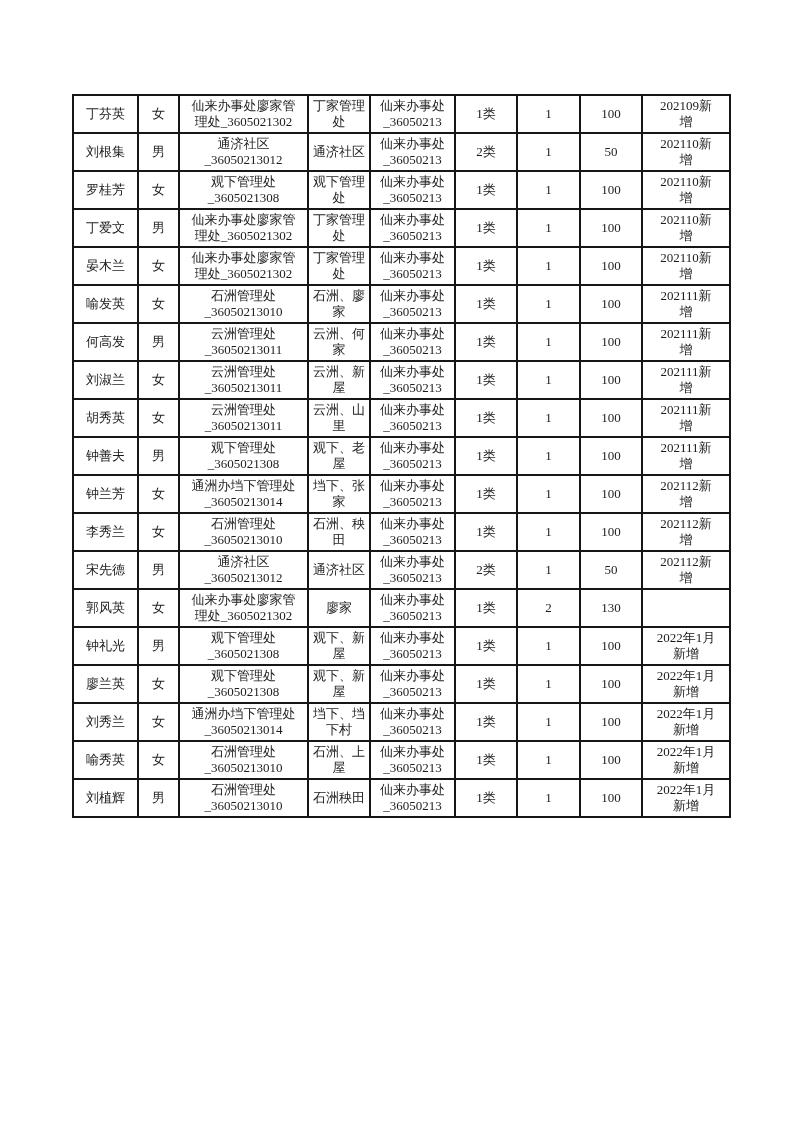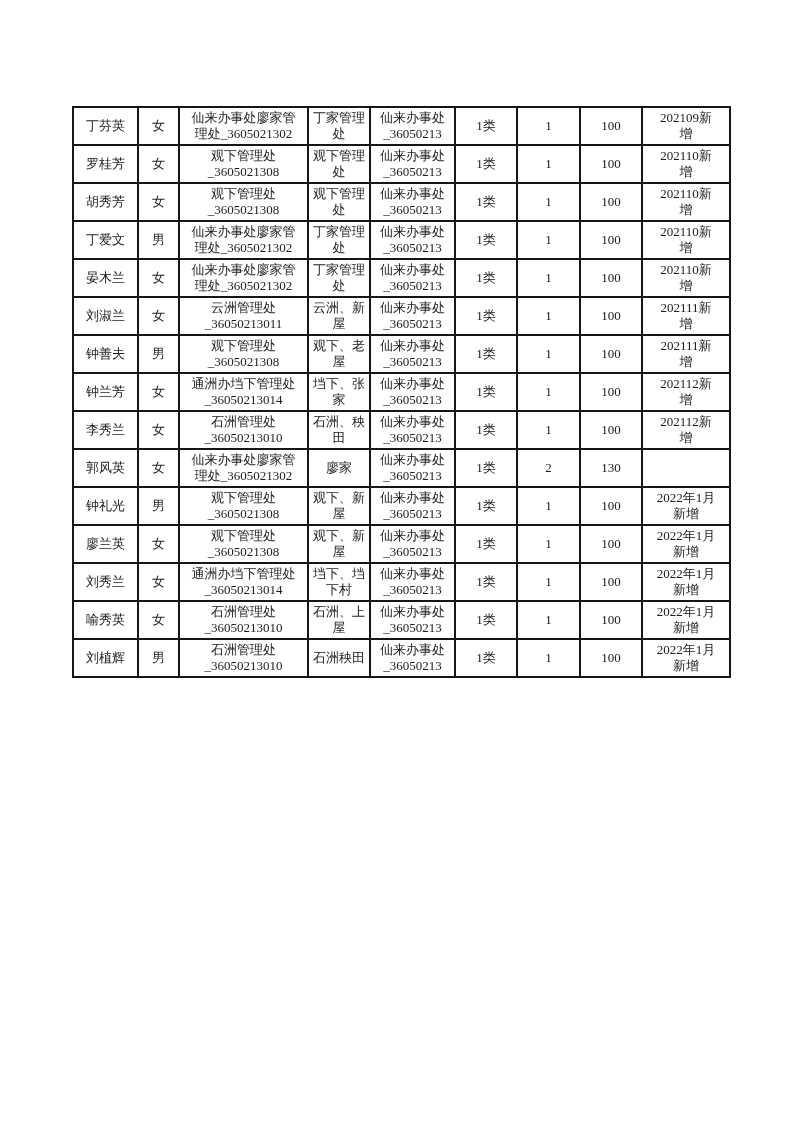--- a/index.html
+++ b/index.html
@@ -11,21 +11,21 @@
     position: relative;
     width: 793px;
     height: 1122px;
     background: var(--page-bg, #ffffff);
     overflow: hidden;
     font-family: "Liberation Serif", "DejaVu Serif", serif;
   }
   table.roster {
     position: absolute;
     left: 72px;
-    top: 106px;
+    top: 94px;
     width: 657px;
     border-collapse: collapse;
     table-layout: fixed;
     border: 2px solid var(--line, #161616);
     font-family: Liberation Serif, serif;
   }
   table.roster td {
     border: 2px solid var(--line, #161616);
     height: 34px;
     text-align: center;
@@ -74,50 +74,49 @@
 处</td>
           <td>仙来办事处
 _36050213</td>
           <td>1类</td>
           <td>1</td>
           <td>100</td>
           <td>202109新
 增</td>
         </tr>
         <tr>
+          <td>刘根集</td>
+          <td>男</td>
+          <td>通济社区
+_36050213012</td>
+          <td>通济社区</td>
+          <td>仙来办事处
+_36050213</td>
+          <td>2类</td>
+          <td>1</td>
+          <td>50</td>
+          <td>202110新
+增</td>
+        </tr>
+        <tr>
           <td>罗桂芳</td>
           <td>女</td>
           <td>观下管理处
 _3605021308</td>
           <td>观下管理
 处</td>
           <td>仙来办事处
 _36050213</td>
           <td>1类</td>
           <td>1</td>
           <td>100</td>
           <td>202110新
 增</td>
         </tr>
         <tr>
-          <td>胡秀芳</td>
-          <td>女</td>
-          <td>观下管理处
-_3605021308</td>
-          <td>观下管理
-处</td>
-          <td>仙来办事处
-_36050213</td>
-          <td>1类</td>
-          <td>1</td>
-          <td>100</td>
-          <td>202110新
-增</td>
-        </tr>
-        <tr>
           <td>丁爱文</td>
           <td>男</td>
           <td>仙来办事处廖家管
 理处_3605021302</td>
           <td>丁家管理
 处</td>
           <td>仙来办事处
 _36050213</td>
           <td>1类</td>
           <td>1</td>
@@ -134,26 +133,71 @@
 处</td>
           <td>仙来办事处
 _36050213</td>
           <td>1类</td>
           <td>1</td>
           <td>100</td>
           <td>202110新
 增</td>
         </tr>
         <tr>
+          <td>喻发英</td>
+          <td>女</td>
+          <td>石洲管理处
+_36050213010</td>
+          <td>石洲、廖
+家</td>
+          <td>仙来办事处
+_36050213</td>
+          <td>1类</td>
+          <td>1</td>
+          <td>100</td>
+          <td>202111新
+增</td>
+        </tr>
+        <tr>
+          <td>何高发</td>
+          <td>男</td>
+          <td>云洲管理处
+_36050213011</td>
+          <td>云洲、何
+家</td>
+          <td>仙来办事处
+_36050213</td>
+          <td>1类</td>
+          <td>1</td>
+          <td>100</td>
+          <td>202111新
+增</td>
+        </tr>
+        <tr>
           <td>刘淑兰</td>
           <td>女</td>
           <td>云洲管理处
 _36050213011</td>
           <td>云洲、新
 屋</td>
+          <td>仙来办事处
+_36050213</td>
+          <td>1类</td>
+          <td>1</td>
+          <td>100</td>
+          <td>202111新
+增</td>
+        </tr>
+        <tr>
+          <td>胡秀英</td>
+          <td>女</td>
+          <td>云洲管理处
+_36050213011</td>
+          <td>云洲、山
+里</td>
           <td>仙来办事处
 _36050213</td>
           <td>1类</td>
           <td>1</td>
           <td>100</td>
           <td>202111新
 增</td>
         </tr>
         <tr>
           <td>钟善夫</td>
@@ -190,20 +234,34 @@
           <td>女</td>
           <td>石洲管理处
 _36050213010</td>
           <td>石洲、秧
 田</td>
           <td>仙来办事处
 _36050213</td>
           <td>1类</td>
           <td>1</td>
           <td>100</td>
+          <td>202112新
+增</td>
+        </tr>
+        <tr>
+          <td>宋先德</td>
+          <td>男</td>
+          <td>通济社区
+_36050213012</td>
+          <td>通济社区</td>
+          <td>仙来办事处
+_36050213</td>
+          <td>2类</td>
+          <td>1</td>
+          <td>50</td>
           <td>202112新
 增</td>
         </tr>
         <tr>
           <td>郭风英</td>
           <td>女</td>
           <td>仙来办事处廖家管
 理处_3605021302</td>
           <td>廖家</td>
           <td>仙来办事处

